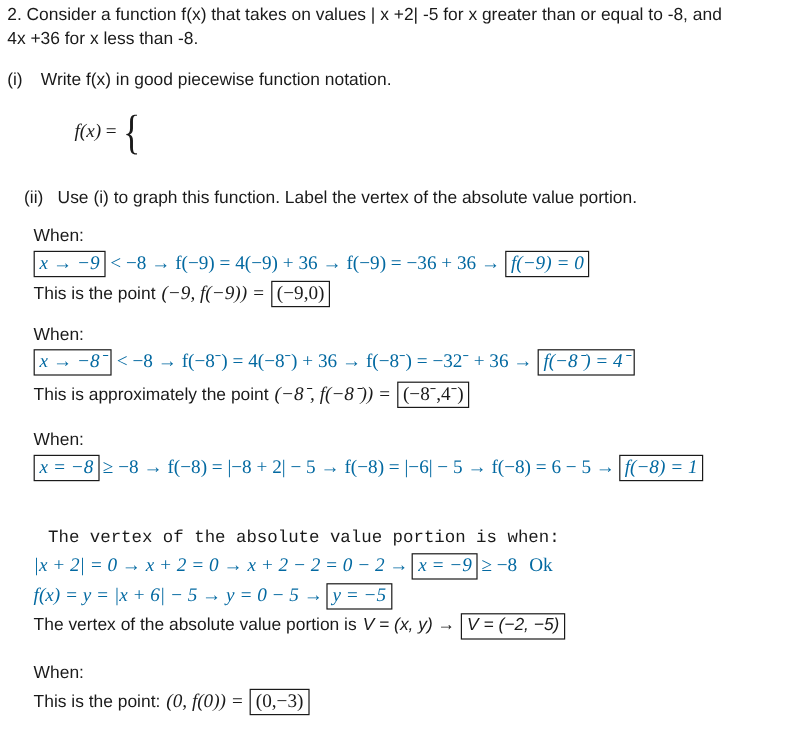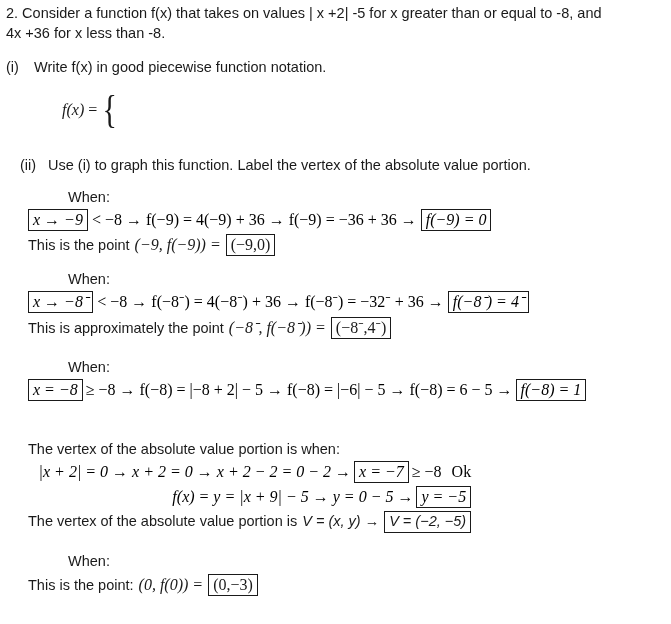--- a/index.html
+++ b/index.html
@@ -28,23 +28,22 @@
     font-size: 14.5px;
     line-height: 20px;
     color: #1a1a1a;
   }
 
   
   .math {
     font-family: "Liberation Serif", serif;
     font-size: 16px;
     line-height: 20px;
-    color: #000000;
+    color: #0369a1;
     white-space: nowrap;
-    text-align: right;
   }
   .math .v { font-style: italic; }      
   .math .n { font-style: normal; }      
 
   .boxed {
     border: 1px solid #1a1a1a;
     padding: 1px 4px 2px 4px;
     display: inline-block;
     line-height: 17px;
   }
@@ -106,21 +105,20 @@
   }
   #part-ii .marker { display: inline-block; width: 28px; }
 
   
   .block { position: absolute; left: 28px; }
   .block .when {
     font-family: "Liberation Sans", sans-serif;
     font-size: 14.5px;
     line-height: 19px;
     display: block;
-    margin-left: 40px;
   }
   .block .line {
     display: block;
     margin-top: 2px;
     white-space: nowrap;
   }
   .block .concl {
     display: block;
     margin-top: 3px;
     font-family: "Liberation Sans", sans-serif;
@@ -132,24 +130,25 @@
     font-size: 16px;
   }
 
   #blk-1 { top: 188px; }
   #blk-2 { top: 270px; }
   #blk-3 { top: 358px; }
   #blk-vertex { top: 440px; }
   #blk-4 { top: 552px; }
 
   #blk-vertex .head {
-    font-family: Liberation Sans, sans-serif;
+    font-family: Liberation Mono, monospace;
     font-size: 14.5px;
     line-height: 19px;
     display: block;
+    margin-left: 12px;
   }
   #blk-vertex .line2 { display: block; margin-top: 2px; white-space: nowrap; }
   #blk-vertex .line3 { display: block; margin-top: 3px; white-space: nowrap; }
   #blk-vertex .line4 {
     display: block; margin-top: 3px; white-space: nowrap;
     font-family: "Liberation Sans", sans-serif;
     font-size: 14.5px;
   }
   .okmark {
     font-family: "Liberation Serif", serif;
@@ -193,22 +192,22 @@
     <span class="concl"><span>This is approximately the point</span><span class="mpart ital" style="padding-left:5px">(−8⁻, f(−8⁻)) =</span><span class="boxed mpart" style="margin-left:5px">(−8⁻,4⁻)</span></span>
   </div>
 
   <div class="block" id="blk-3">
     <span class="when">When:</span>
     <span class="line math"><span class="boxed v">x = −8</span><span class="n" style="padding-left:3px">≥ −8 → f(−8) = |−8 + 2| − 5 → f(−8) = |−6| − 5 → f(−8) = 6 − 5 →</span><span class="boxed v" style="margin-left:3px">f(−8) = 1</span></span>
   </div>
 
   <div class="block" id="blk-vertex">
     <span class="head">The vertex of the absolute value portion is when:</span>
-    <span class="line2 math"><span class="v">|x + 2| = 0 → x + 2 = 0 → x + 2 − 2 = 0 − 2 →</span><span class="boxed v" style="margin-left:3px">x = −7</span><span class="n" style="padding-left:3px">≥ −8</span><span class="okmark">Ok</span></span>
-    <span class="line3 math"><span class="v">f(x) = y = |x + 9| − 5 → y = 0 − 5 →</span><span class="boxed v" style="margin-left:3px">y = −5</span></span>
+    <span class="line2 math"><span class="v">|x + 2| = 0 → x + 2 = 0 → x + 2 − 2 = 0 − 2 →</span><span class="boxed v" style="margin-left:3px">x = −9</span><span class="n" style="padding-left:3px">≥ −8</span><span class="okmark">Ok</span></span>
+    <span class="line3 math"><span class="v">f(x) = y = |x + 6| − 5 → y = 0 − 5 →</span><span class="boxed v" style="margin-left:3px">y = −5</span></span>
     <span class="line4"><span>The vertex of the absolute value portion is</span><span class="mpart ital" style="padding-left:5px">V = (x, y) →</span><span class="boxed mpart ital" style="margin-left:5px">V = (−2, −5)</span></span>
   </div>
 
   <div class="block" id="blk-4">
     <span class="when">When:</span>
     <span class="concl"><span>This is the point:</span><span class="mpart ital" style="padding-left:5px">(0, f(0)) =</span><span class="boxed mpart" style="margin-left:5px">(0,−3)</span></span>
   </div>
 
 </div>
 

